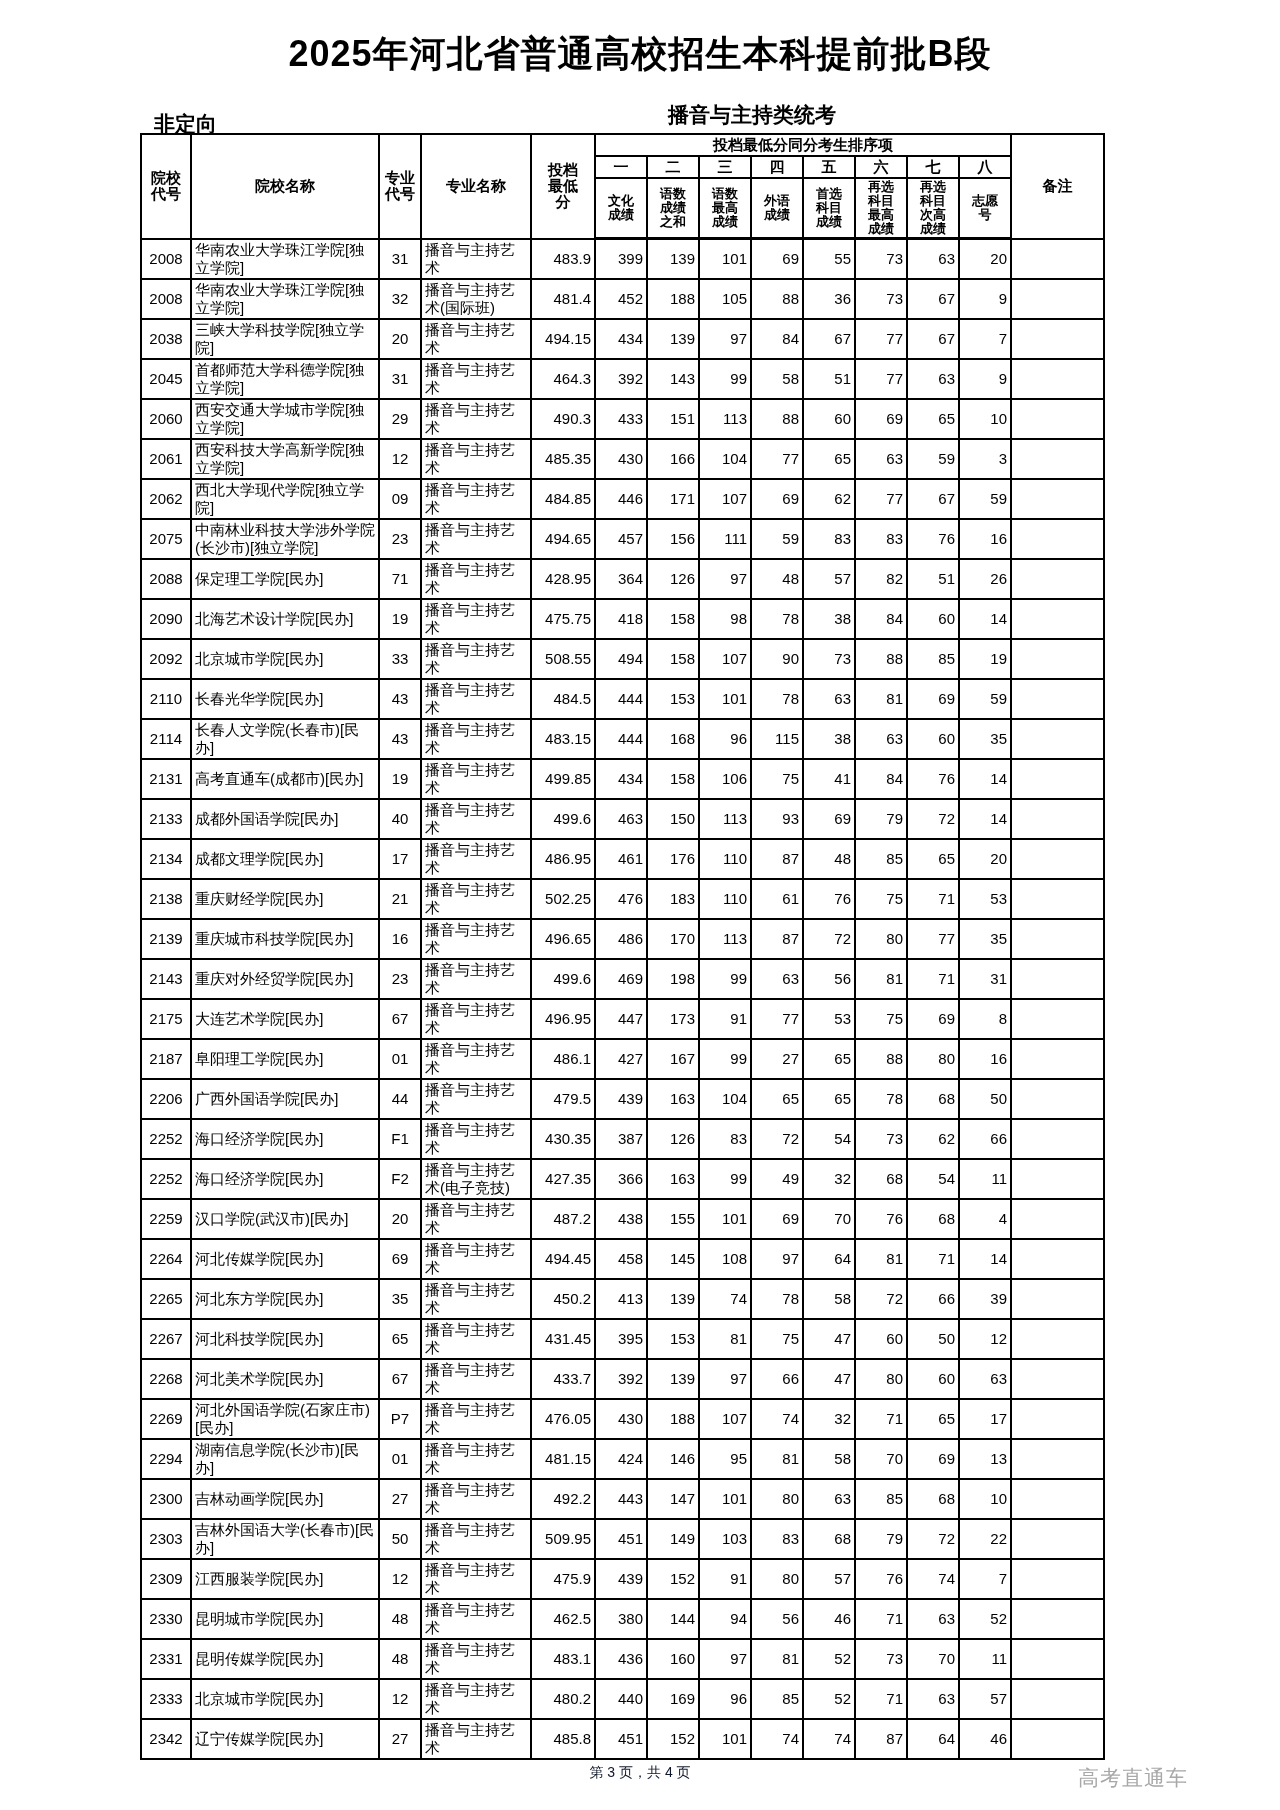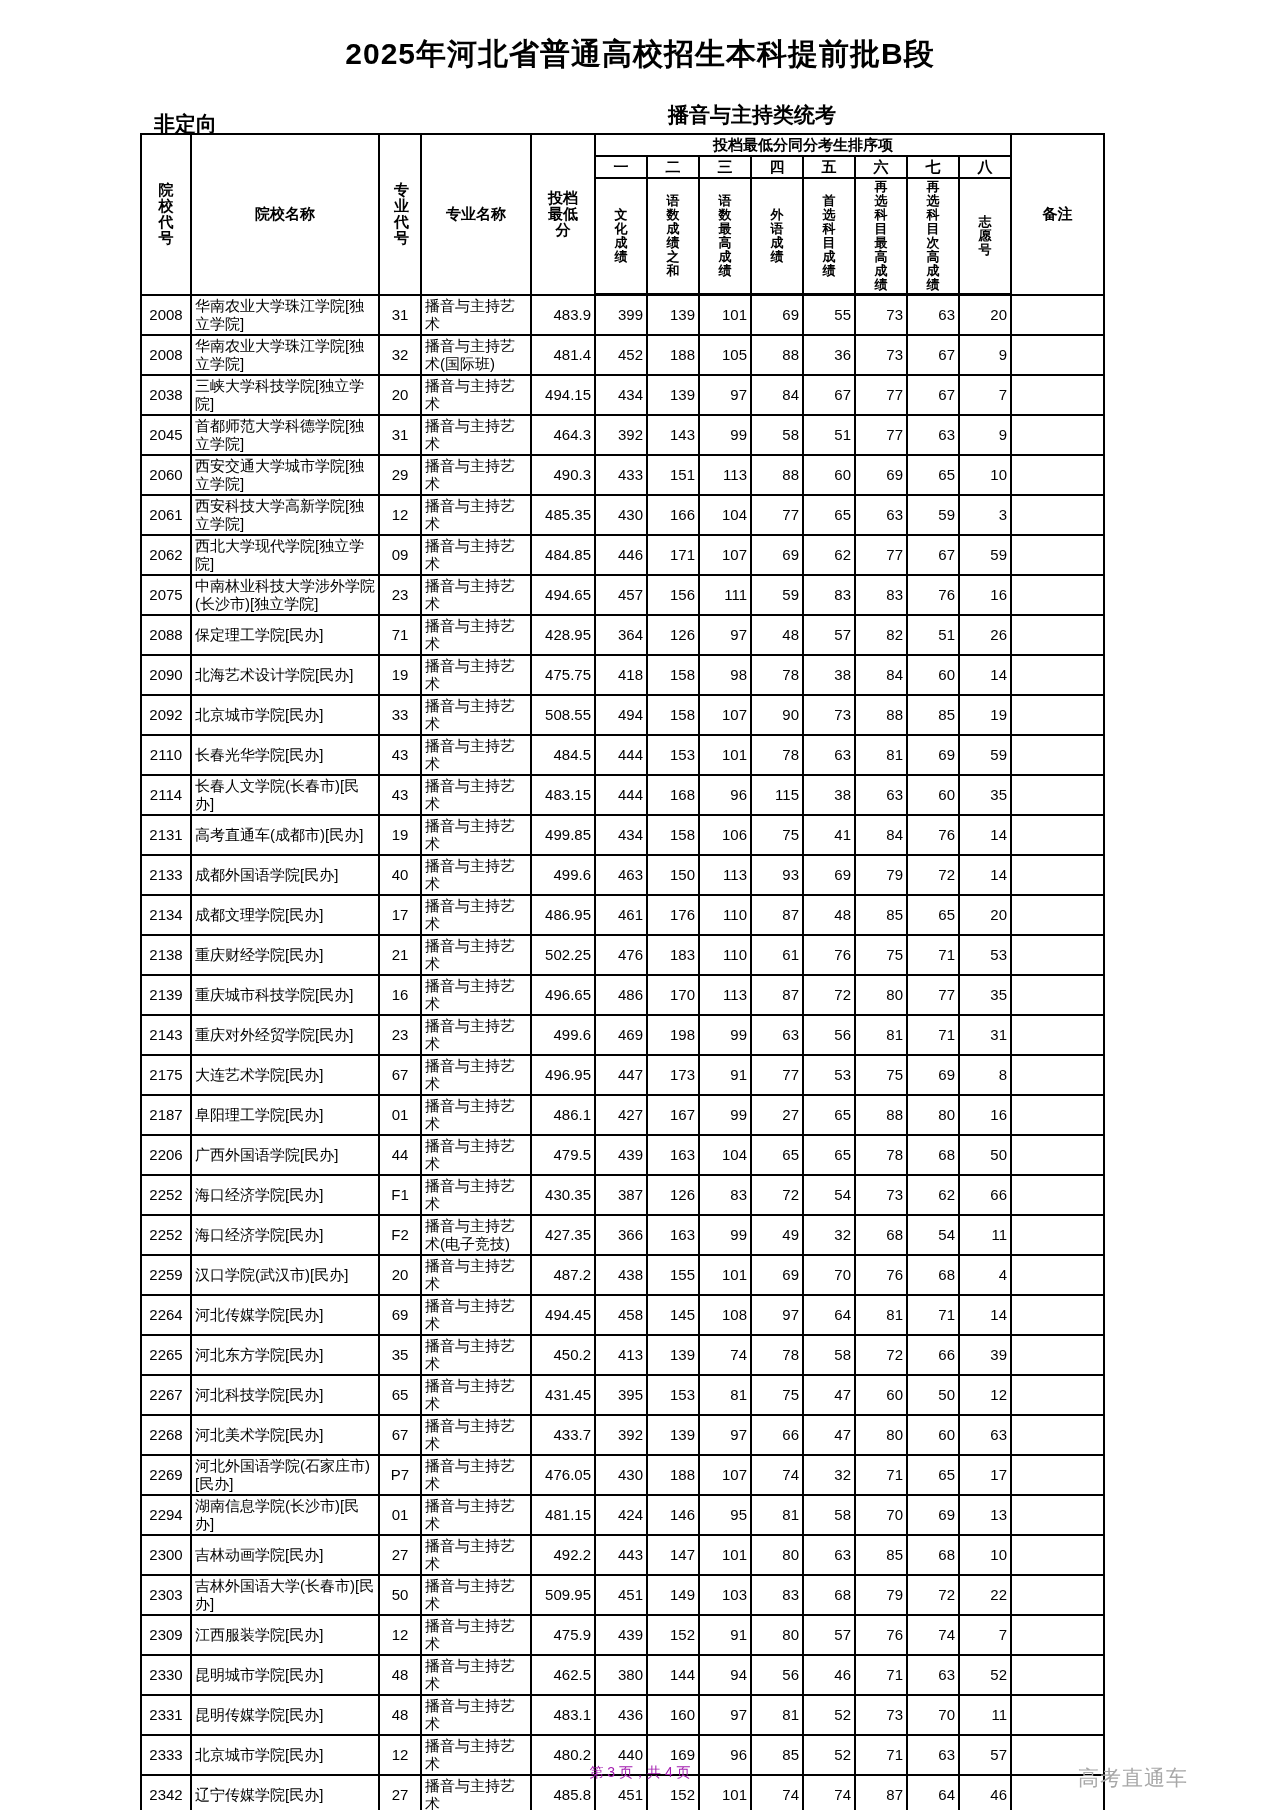--- a/index.html
+++ b/index.html
@@ -6,21 +6,21 @@
   html,body { background:#ffffff; }
   .page {
     position:relative;
     width:1280px; height:1810px;
     background:#ffffff;
     font-family:"Liberation Sans","DejaVu Sans",sans-serif;
     color:#000;
     overflow:hidden;
   }
   .title-block { position:absolute; top:36px; left:0; width:100%; text-align:center; }
-  .title-line { font-size:30px; font-weight:bold; line-height:36px; letter-spacing:1px; }
+  .title-line { font-size:36px; font-weight:bold; line-height:36px; letter-spacing:1px; }
   .labels-row { position:absolute; top:101px; left:140px; width:963px; height:30px; }
   .label-left  { position:absolute; left:14px;  top:0; font-size:21px; font-weight:bold;margin-top:9px; }
   .label-right { position:absolute; left:528px; top:0; font-size:21px; font-weight:bold; }
 
   .table-wrap { position:absolute; top:133px; left:140px; width:963px; }
   table.report {
     width:963px;
     border-collapse:collapse;
     table-layout:fixed;
   }
@@ -28,37 +28,37 @@
     border:2px solid #000;
     vertical-align:middle;
     overflow:hidden;
   }
   table.report th {
     font-weight:bold;
     white-space:pre-line;
     text-align:center;
     font-size:15px;
     line-height:18px;
-    padding:1px 14px;
+    padding:1px 2px;
   }
   tr.grp-row th { height:22px; font-size:15px; line-height:16px; }
   tr.num-row th { height:22px; font-size:15px; line-height:16px; }
   tr.sub-row th { height:56px; font-size:13px; line-height:14px; border-bottom:3px solid #000; }
   table.report td {
     font-size:15px;
     line-height:18px;
     padding:1px 3px;
   }
   table.report tbody tr { height:39.7px;padding-left:48px; }
   td.c-center { text-align:center; }
   td.c-left   { text-align:left; }
   td.c-num    { text-align:right; padding-right:6px; }
   td.c-remark { text-align:left; }
 
-  .footer { position:absolute; top:1764px; left:0; width:100%; text-align:center; font-size:14px; color:#a21caf; }
+  .footer { position:absolute; top:1764px; left:0; width:100%; text-align:center; font-size:14px; color:#0f172a; }
   .watermark { position:absolute; top:1764px; right:92px; font-size:21px; color:#a8a8a8; letter-spacing:1px;margin-left:32px; }
 </style>
 </head>
 <body>
 
 <div class="page">
 
   <div class="title-block">
     <div class="title-line">2025年河北省普通高校招生本科提前批B段</div>
   </div>

